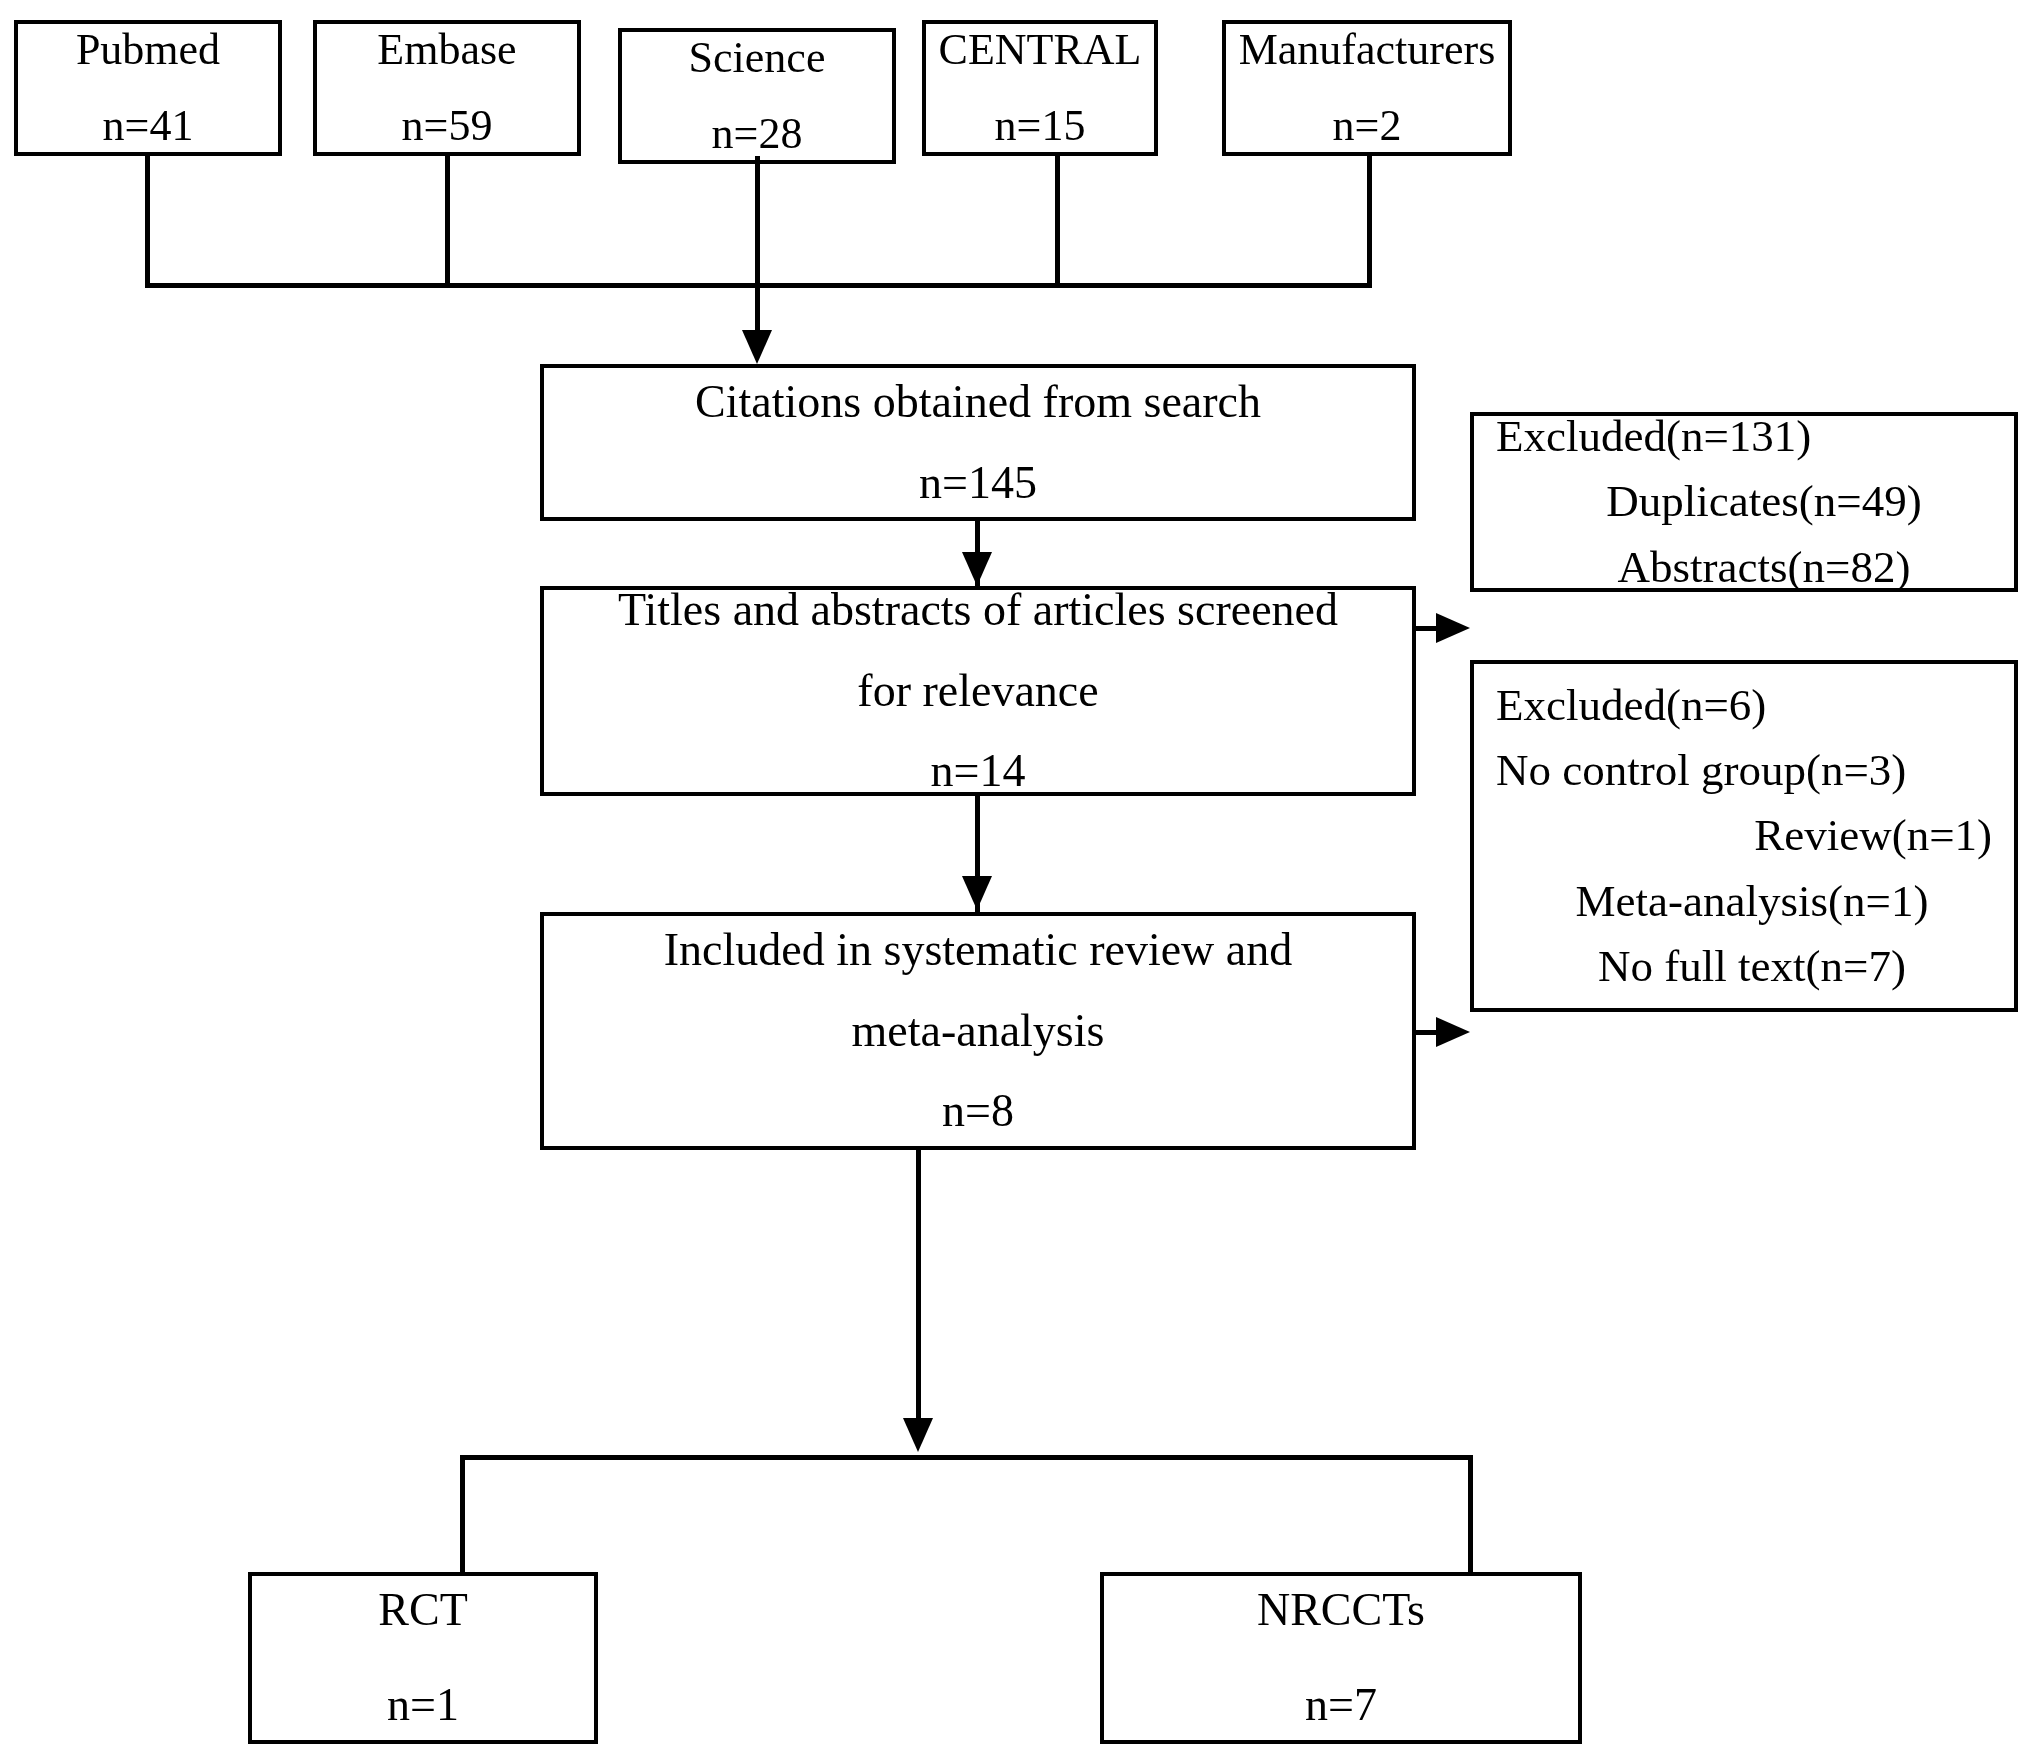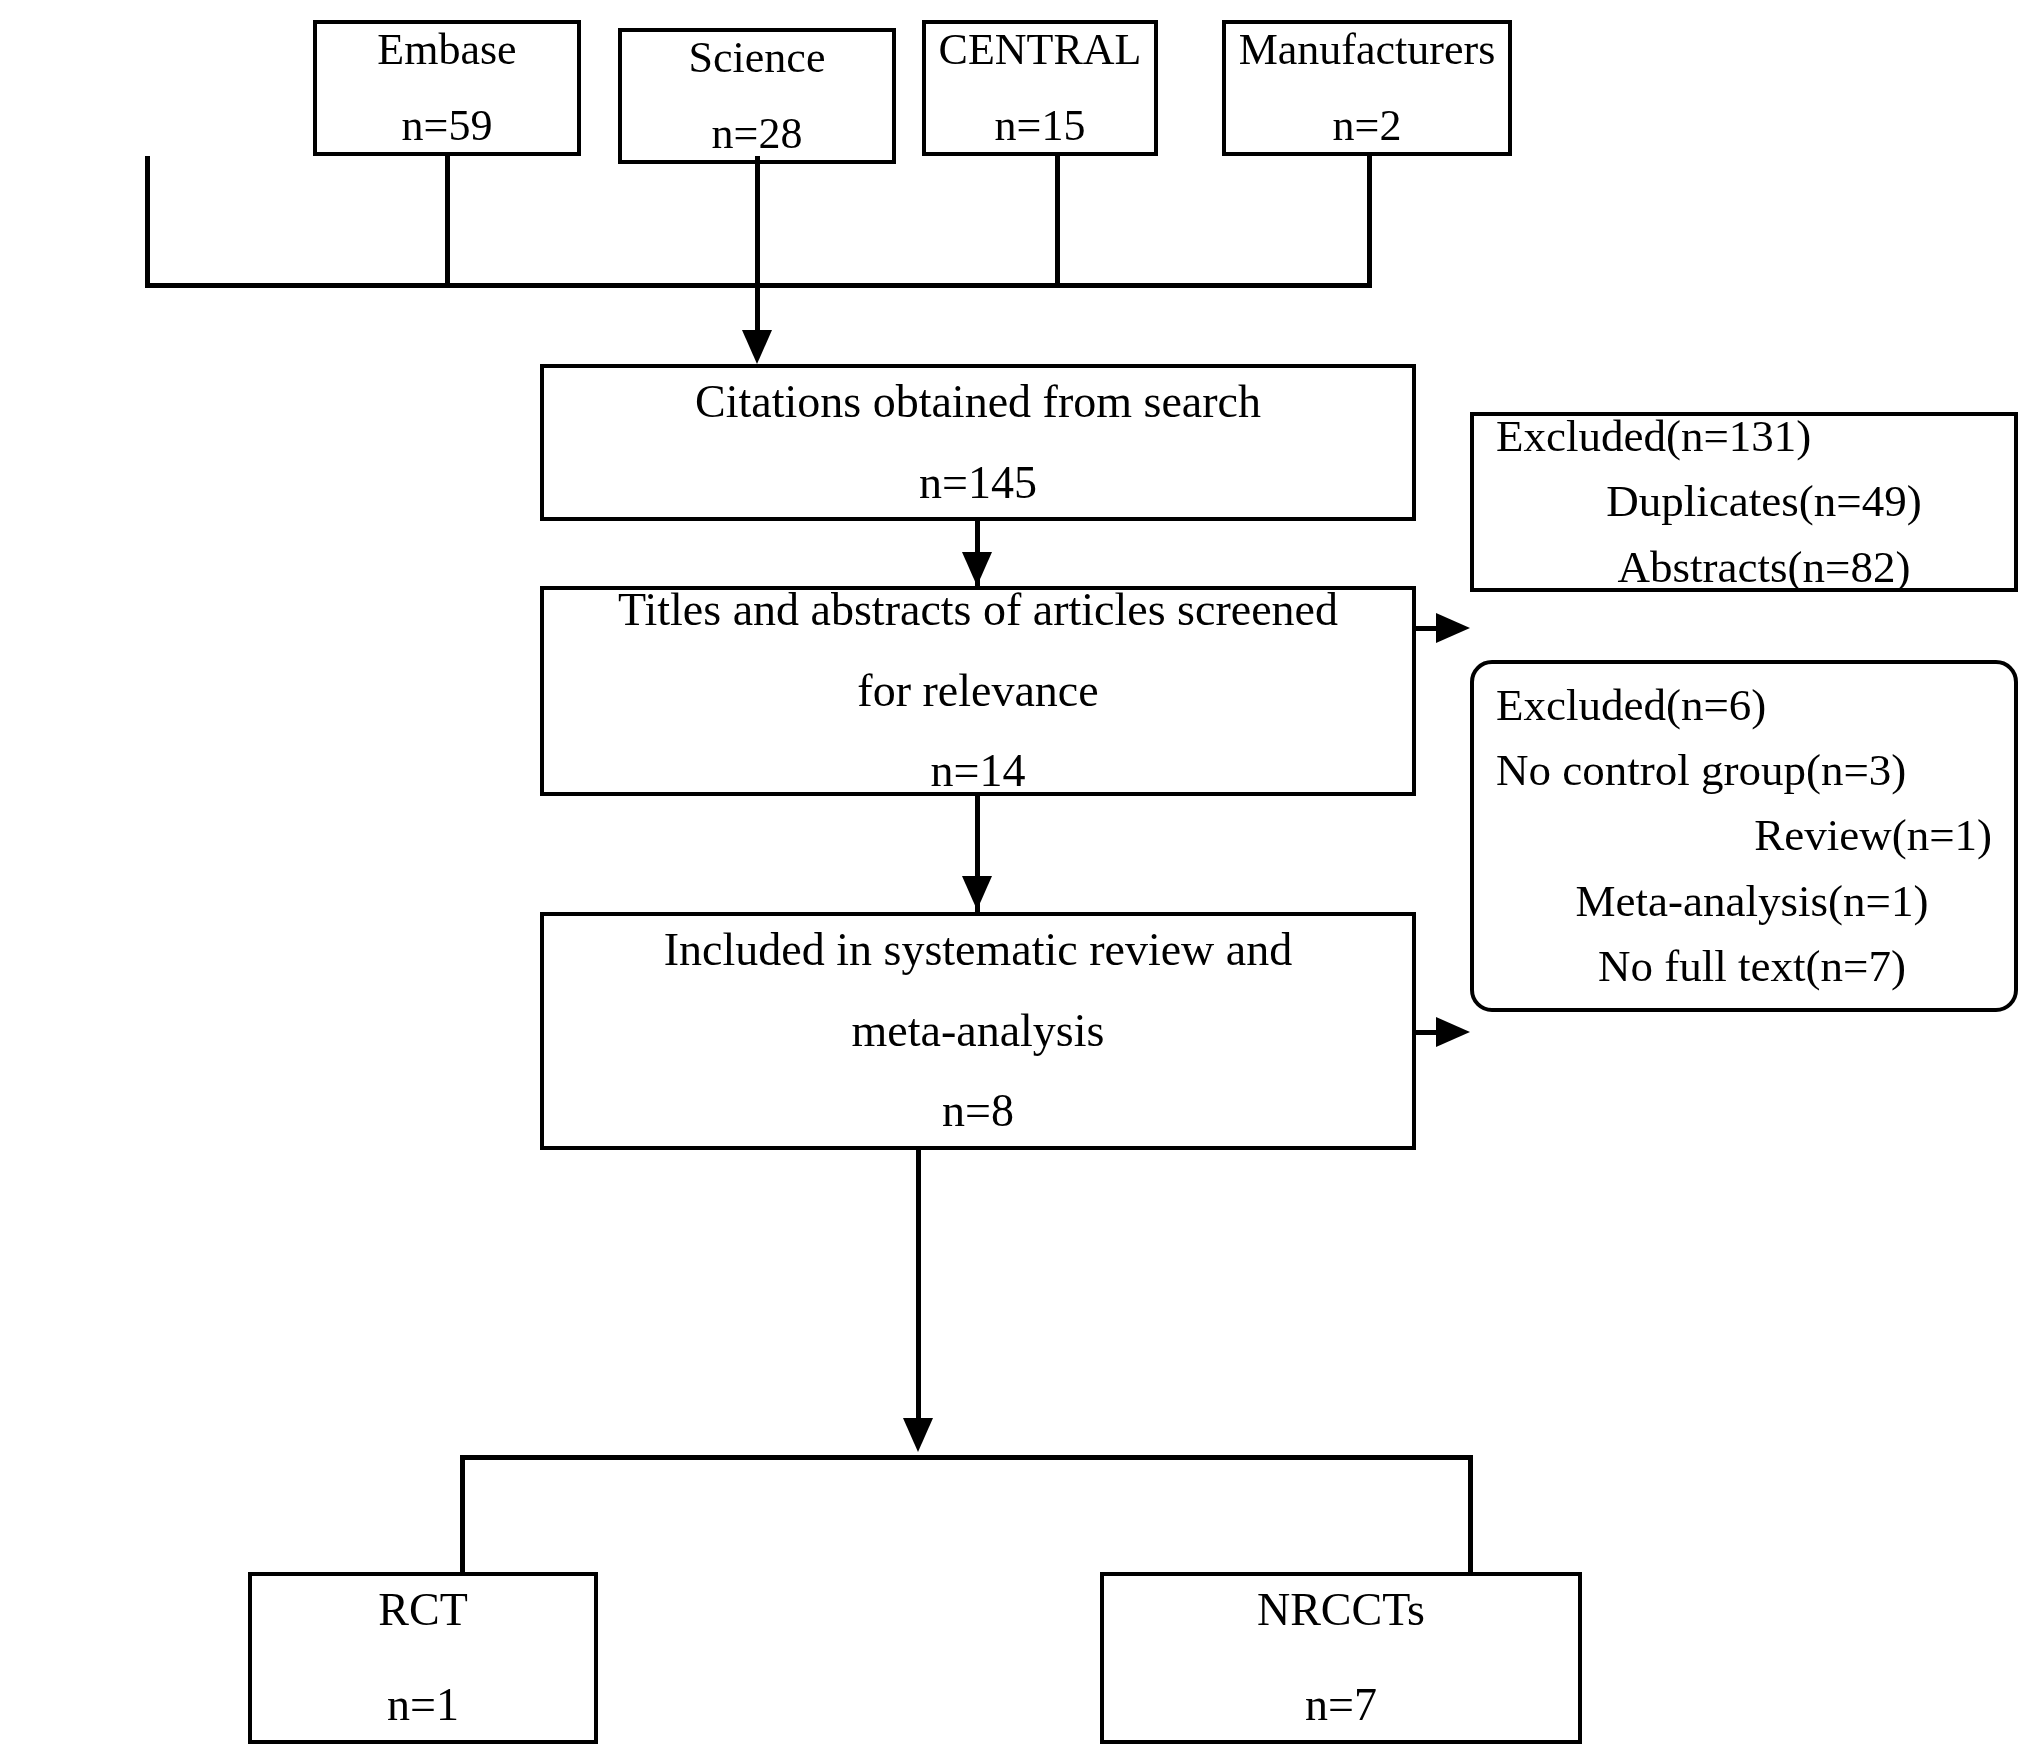--- a/index.html
+++ b/index.html
@@ -52,21 +52,21 @@
 
   
   .excl        { font-size: 45px; align-items: stretch; justify-content: center; padding: 6px 22px; }
   .excl .line  { margin: 0 0; }
 
   #node-excluded-1 { left: 1470px; top: 412px; width: 548px; height: 180px; }
   #node-excluded-1 .line.l0 { text-align: left; }
   #node-excluded-1 .line.l1 { text-align: center; padding-left: 40px; }
   #node-excluded-1 .line.l2 { text-align: center; padding-left: 40px; }
 
-  #node-excluded-2 { left: 1470px; top: 660px; width: 548px; height: 352px; border-radius: 22px; }
+  #node-excluded-2 { left: 1470px; top: 660px; width: 548px; height: 352px; }
   #node-excluded-2 .line.l0 { text-align: left; }
   #node-excluded-2 .line.l1 { text-align: left; }
   #node-excluded-2 .line.l2 { text-align: right; padding-left: 30px; }
   #node-excluded-2 .line.l3 { text-align: center; padding-left: 16px; }
   #node-excluded-2 .line.l4 { text-align: center; padding-left: 16px; }
 
   
   .design       { font-size: 46px; }
   .design .line { margin: 14px 0; }
 
@@ -95,20 +95,24 @@
     border-top: 15px solid transparent;
     border-bottom: 15px solid transparent;
     border-left: 34px solid #000000;
   }
 </style>
 </head>
 <body>
 
 <div id="diagram">
 
+  <div class="node src" id="node-pubmed">
+    <span class="line">Pubmed</span>
+    <span class="line">n=41</span>
+  </div>
 
   <div class="node src" id="node-embase">
     <span class="line">Embase</span>
     <span class="line">n=59</span>
   </div>
 
   <div class="node src" id="node-science">
     <span class="line">Science</span>
     <span class="line">n=28</span>
   </div>

